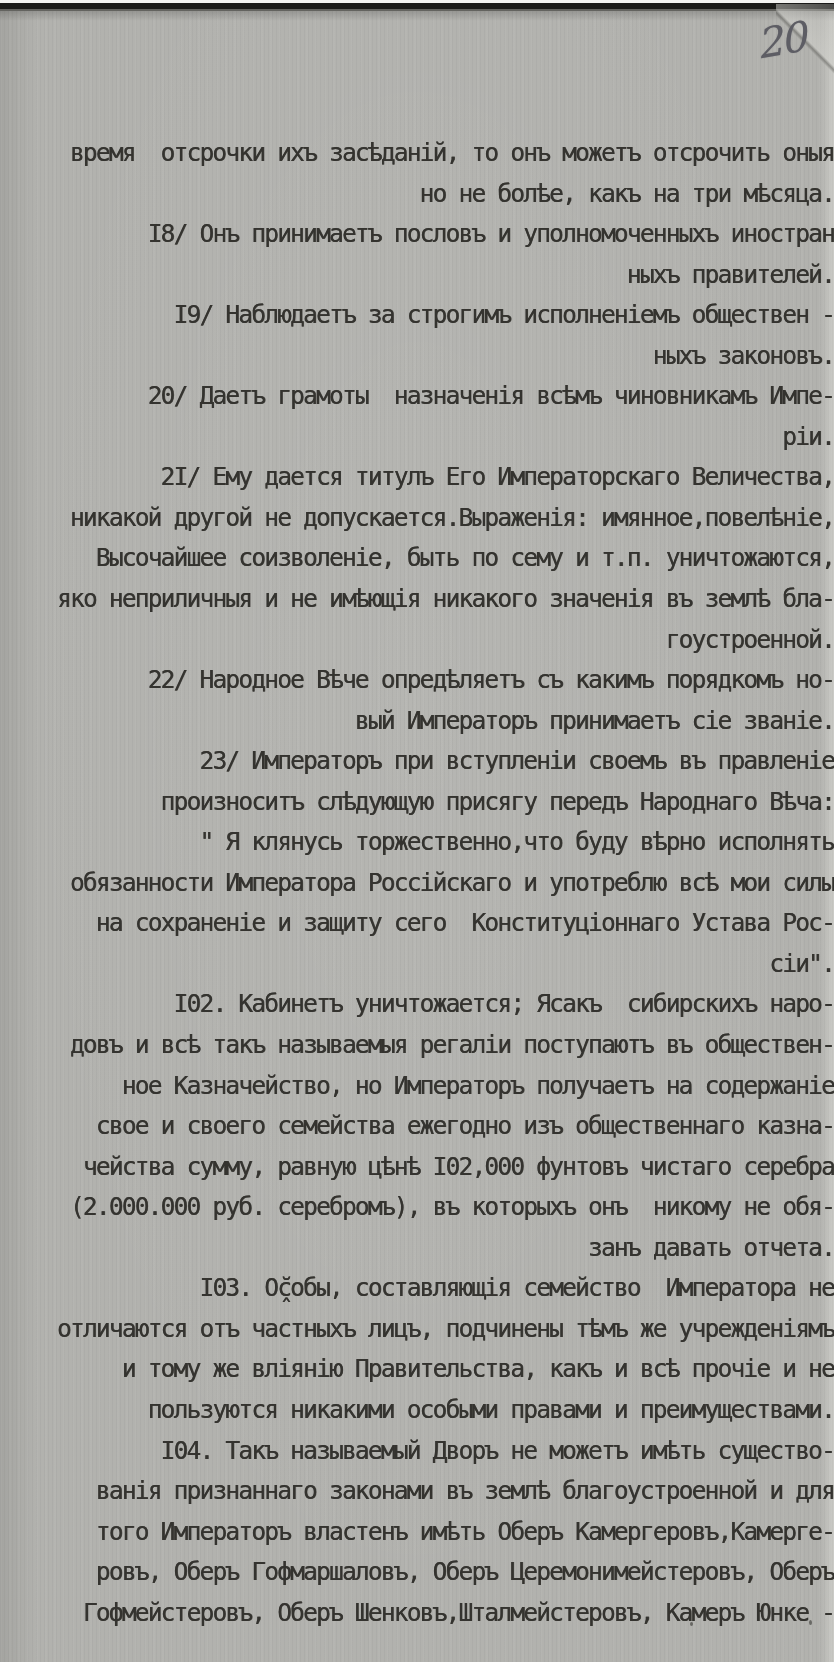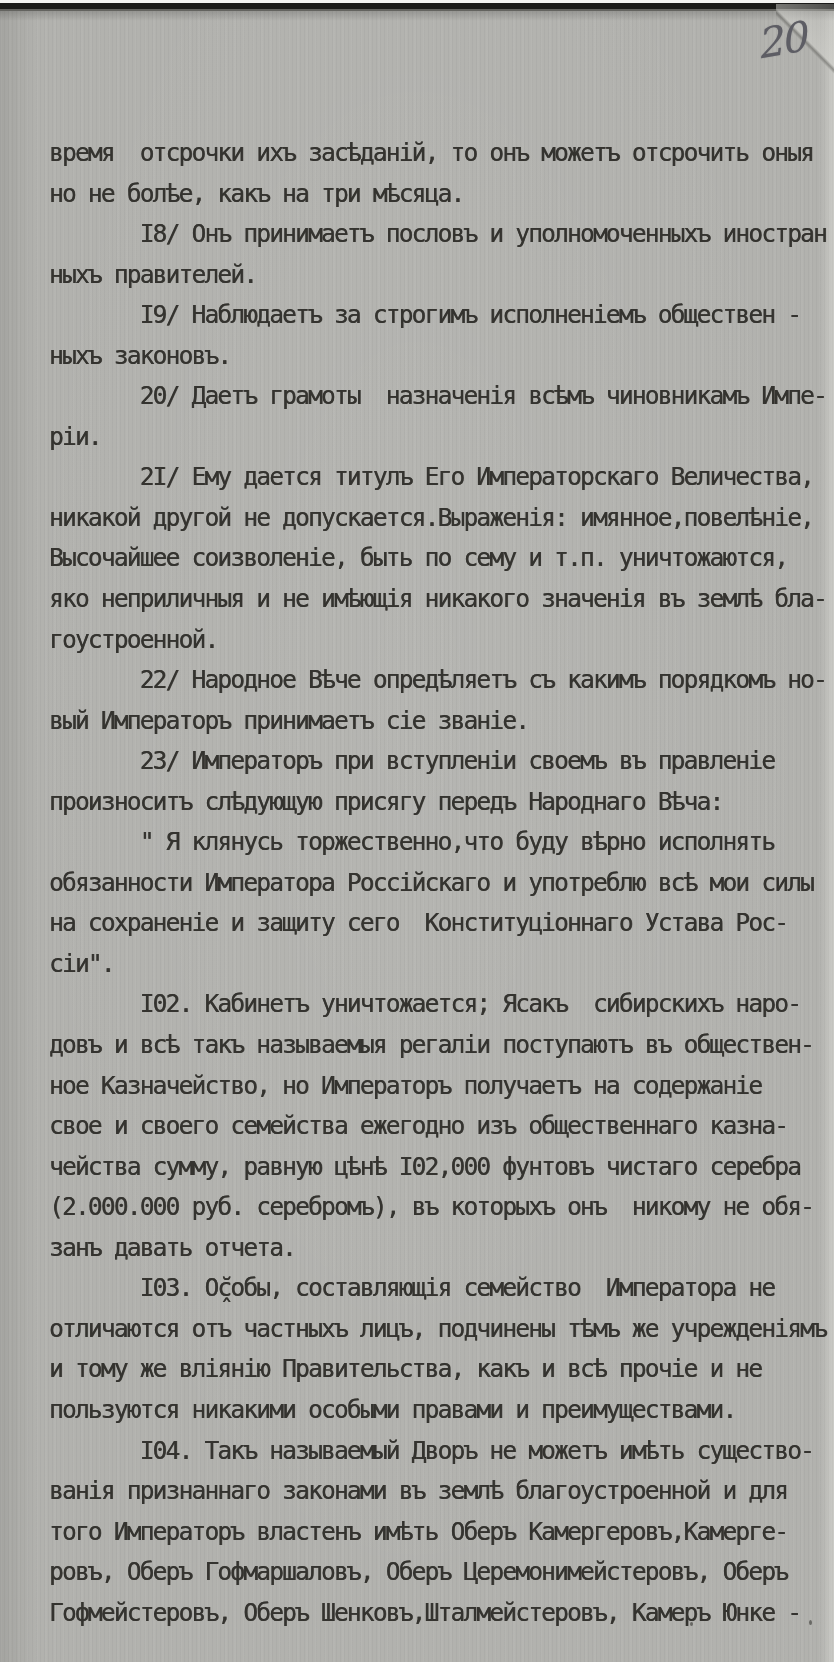--- a/index.html
+++ b/index.html
@@ -40,20 +40,21 @@
     text-shadow:0 0 1px rgba(93,93,100,0.5);
   }
   .doc{
     position:absolute;left:49px;top:133px;width:785px;
     font-size:24.5px;
     letter-spacing:-1.8px;
     line-height:40.55px;
     color:#34332f;
     white-space:pre;
     text-shadow:0.4px 0.4px 0.3px rgba(47,46,42,0.65), 0 0 0.6px rgba(47,46,42,0.35);
+    text-align:right;
   }
   .line{height:40.55px;}
   .speck{position:absolute;background:rgba(42,42,38,0.55);border-radius:50%;}
   .speck.s1{left:690px;top:1622px;width:3px;height:4px;}
   .speck.s2{left:809px;top:1620px;width:3px;height:5px;}
 </style>
 </head>
 <body>
 
 <div class="page">

